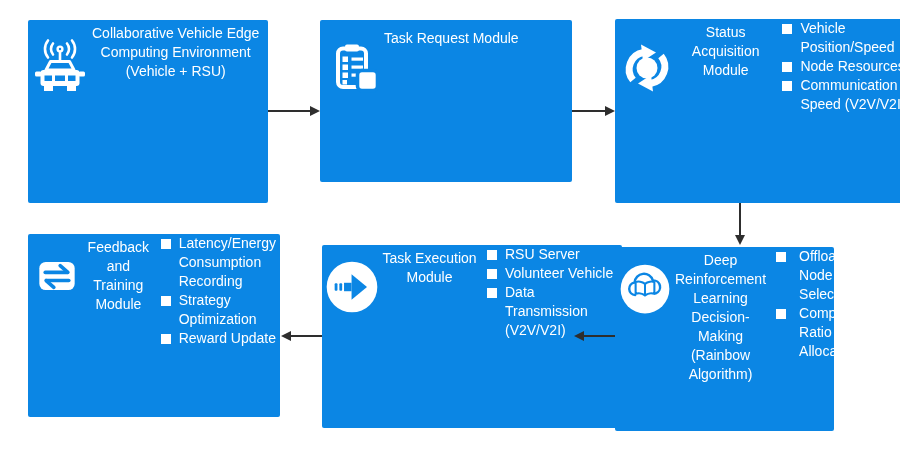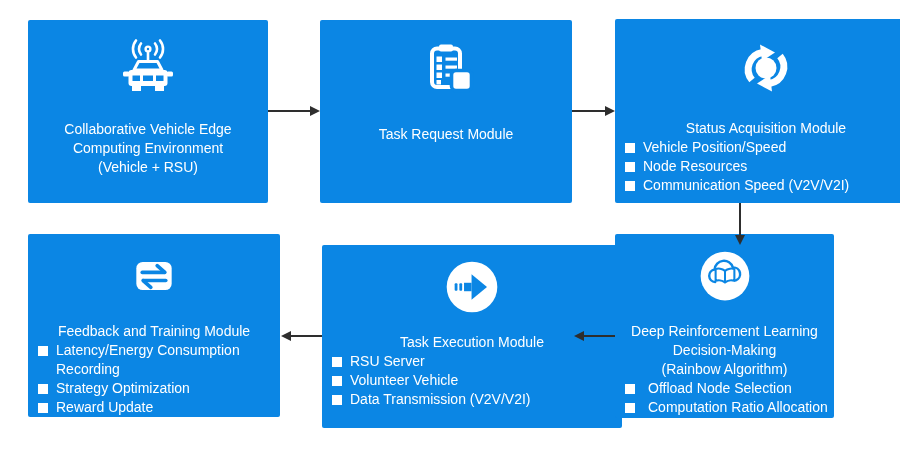--- a/index.html
+++ b/index.html
@@ -10,21 +10,21 @@
   }
   *{box-sizing:border-box;margin:0;padding:0;}
   html,body{background:var(--background);}
   body{font-family:"Liberation Sans", sans-serif;}
   .canvas{
     position:relative;width:900px;height:450px;background:var(--background);overflow:hidden;
   }
   .box{
     position:absolute;background:var(--box);color:var(--text);
     font-size:14px;line-height:19px;border-radius:2px;
-    display:flex;flex-direction:column;
+    display:flex;
   }
   .icon-wrap{height:96px;display:flex;align-items:center;justify-content:center;flex:0 0 auto;}
   .row-bottom .icon-wrap{height:84px;}
   .title{text-align:center;margin-top:4px;}
   .bullets{list-style:none;margin:0;padding:0 4px 0 10px;text-align:left;}
   .bullet-item{display:flex;align-items:flex-start;}
   .bullet-square{flex:0 0 10px;width:10px;height:10px;background:var(--text);margin:5px 8px 0 0;}
   .gap-wide .bullet-square{margin-right:13px;}
   .hline{position:absolute;height:2px;background:var(--arrow);}
   .vline{position:absolute;width:2px;background:var(--arrow);}
@@ -63,21 +63,21 @@
         </svg>
       </span>
     </div>
     <div class="title">
       <div>Collaborative Vehicle Edge</div>
       <div>Computing Environment</div>
       <div>(Vehicle + RSU)</div>
     </div>
   </div>
 
-  <div class="box row-top" style="left:320px;top:20px;width:252px;height:183px">
+  <div class="box row-top" style="left:320px;top:20px;width:252px;height:162px">
     <div class="icon-wrap">
       <span>
         <svg viewBox="0 0 64 64" width="64" height="64">
           <rect x="18" y="12.5" width="28" height="38.5" rx="5" fill="none" stroke="#ffffff" stroke-width="4"></rect>
           <rect x="25" y="8.5" width="14" height="7" rx="2" fill="#ffffff"></rect>
           <rect x="22.5" y="20.5" width="5.5" height="5.5" fill="#ffffff"></rect>
           <rect x="22.5" y="28.5" width="5.5" height="5.5" fill="#ffffff"></rect>
           <rect x="22.5" y="36.5" width="5.5" height="5.5" fill="#ffffff"></rect>
           <rect x="22.5" y="44" width="4.5" height="4.5" fill="#ffffff"></rect>
           <rect x="31.5" y="21.5" width="11.5" height="3.2" fill="#ffffff"></rect>
@@ -184,21 +184,21 @@
         <span class="bullet-square"></span>
         <span>Volunteer Vehicle</span>
       </li>
       <li class="bullet-item">
         <span class="bullet-square"></span>
         <span>Data Transmission (V2V/V2I)</span>
       </li>
     </ul>
   </div>
 
-  <div class="box row-bottom" style="left:615px;top:234px;width:219px;height:184px">
+  <div class="box row-bottom" style="left:615px;top:247px;width:219px;height:184px">
     <div class="icon-wrap">
       <span>
         <svg viewBox="0 0 64 64" width="60" height="60">
           <circle cx="32" cy="32" r="26" fill="#ffffff"></circle>
           <path d="M21.5 38.5 a6.8 6.8 0 0 1 -0.6 -13.5 a10 10 0 0 1 19.5 -2.2 a7.2 7.2 0 0 1 3.1 13.9" fill="none" style="stroke:var(--box)" stroke-width="2.6" stroke-linecap="round"></path>
           <path d="M32 26.5 C29 24 24.5 23.5 22 24.7 V37.2 C24.5 36.2 29 36.5 32 39 C35 36.5 39.5 36.2 42 37.2 V24.7 C39.5 23.5 35 24 32 26.5 Z" fill="#ffffff" style="stroke:var(--box)" stroke-width="2.2" stroke-linejoin="round"></path>
           <path d="M32 26.5 V39" fill="none" style="stroke:var(--box)" stroke-width="2.2"></path>
         </svg>
       </span>
     </div>

